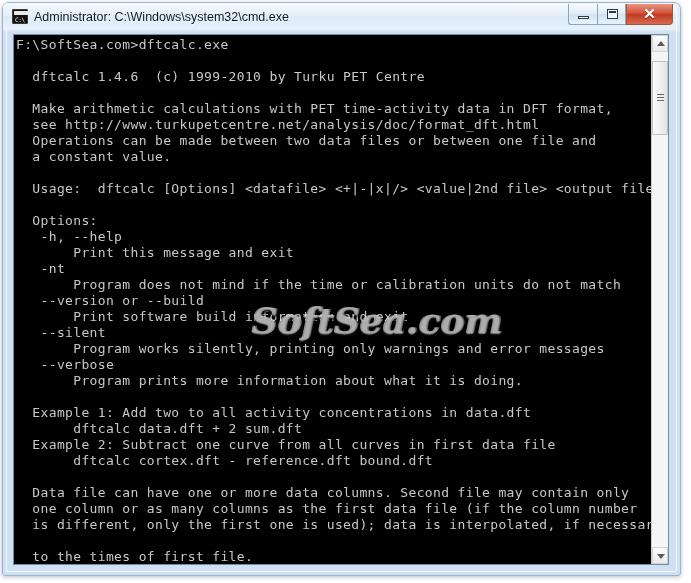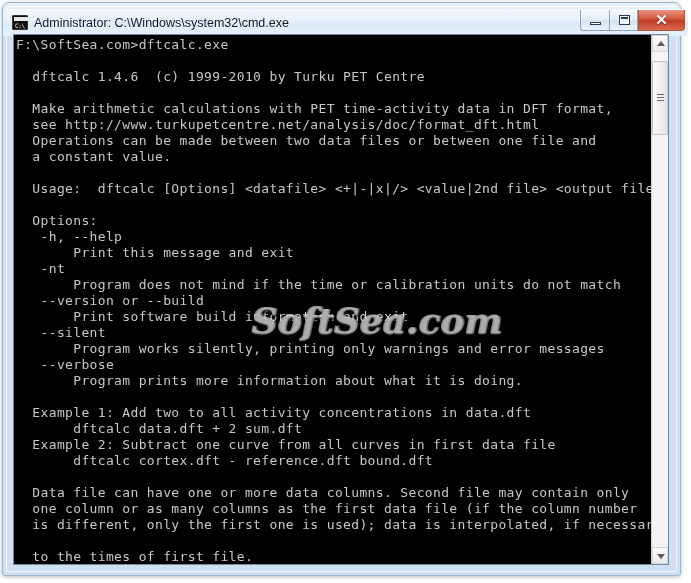--- a/index.html
+++ b/index.html
@@ -44,26 +44,25 @@
     bottom: 3px;
     border: 1px solid rgba(255,255,255,0.75);
     border-radius: 5px 5px 2px 2px;
     pointer-events: none;
   }
 
   
   #titlebar {
     position: absolute;
     left: 3px;
-    top: 9px;
+    top: 3px;
     width: 673px;
     height: 27px;
     border-radius: 5px 5px 0 0;
     background: linear-gradient(to bottom, #f4f8fc 0%, #e6eff8 45%, #dcebf7 52%, #e7f1fa 100%);
-    padding-left: 12px;
   }
   #title-icon {
     position: absolute;
     left: 9px;
     top: 6px;
     width: 16px;
     height: 15px;
   }
   .ci-body {
     position: absolute;

